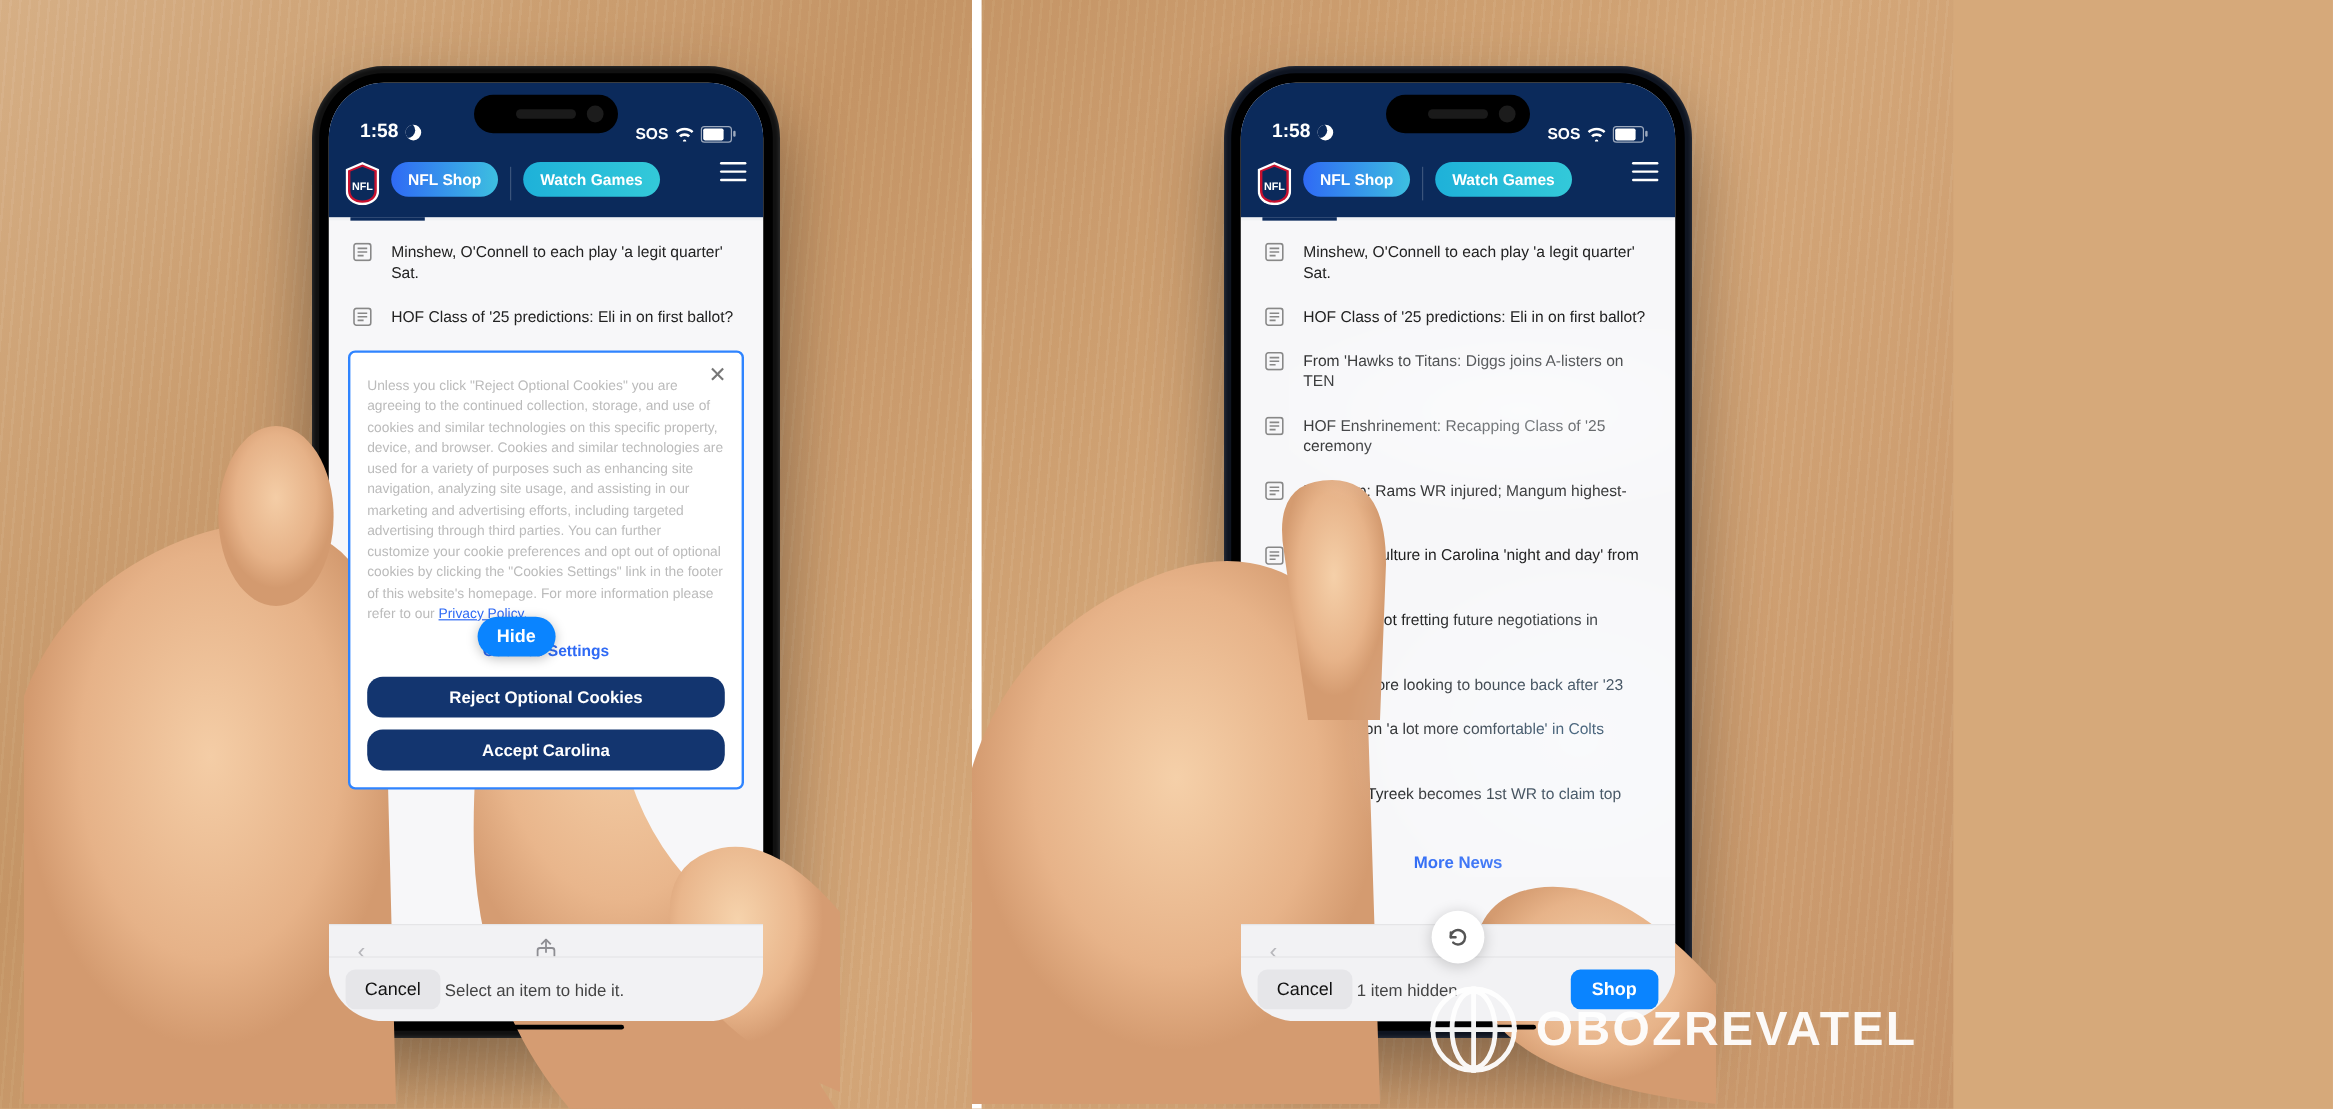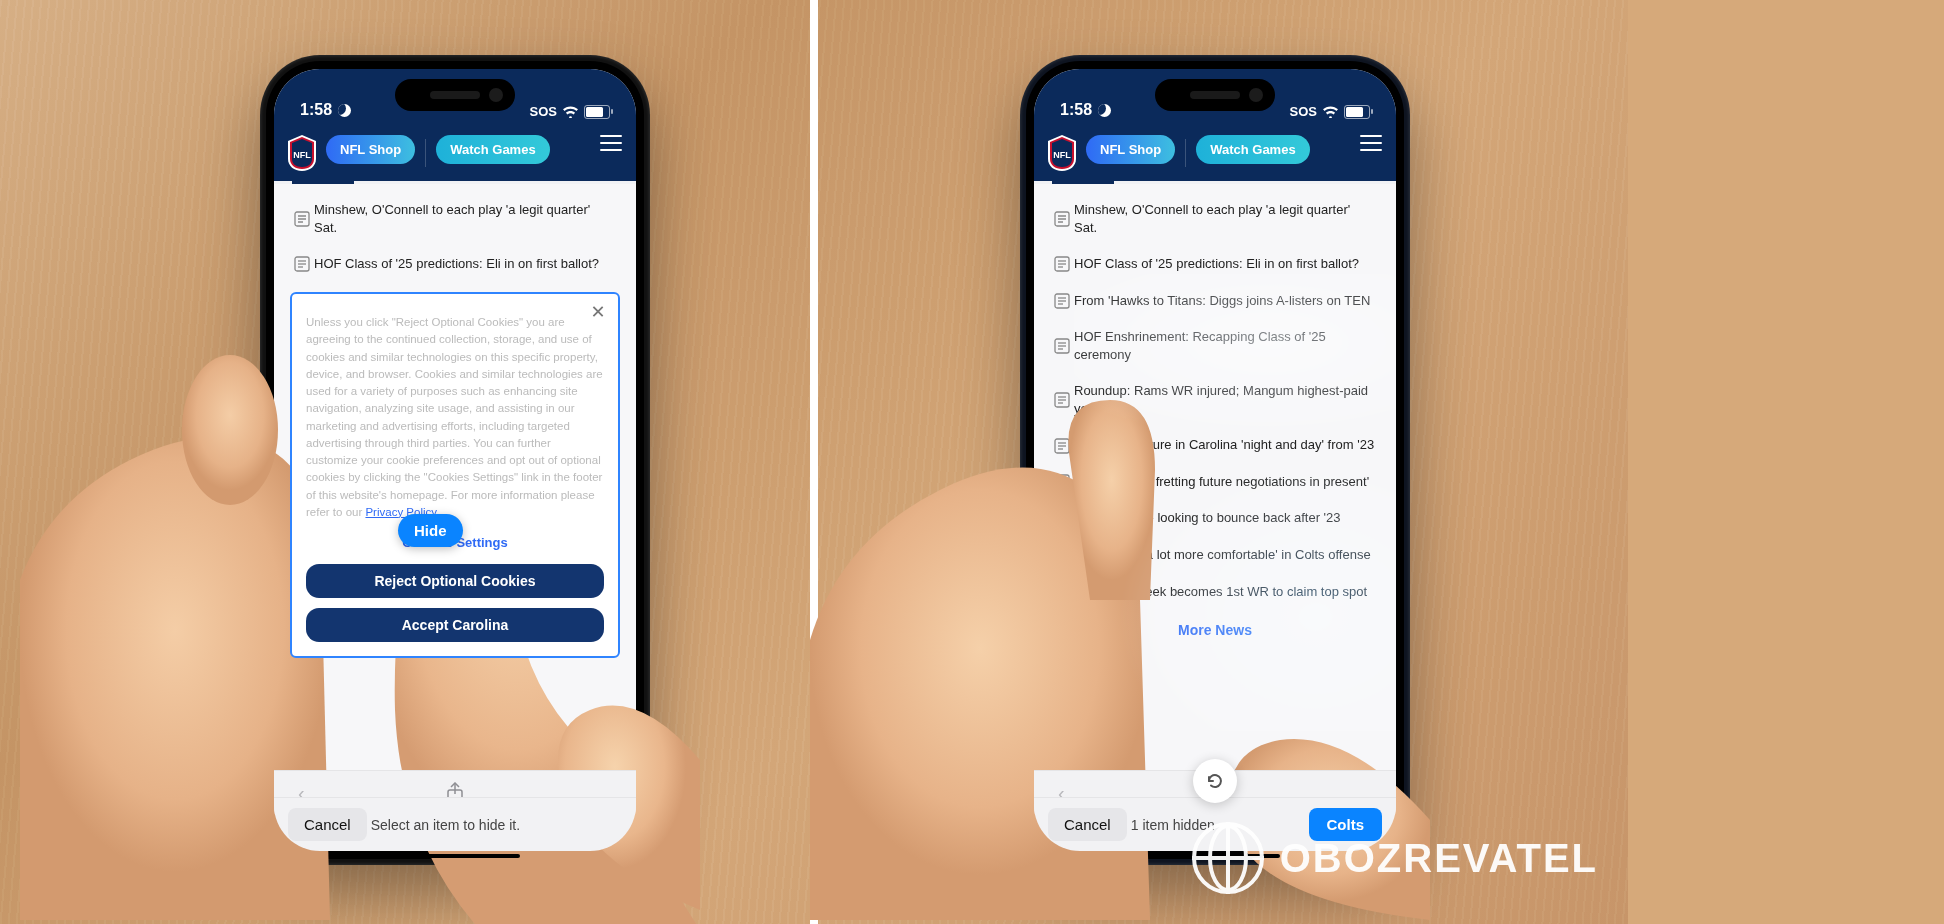--- a/index.html
+++ b/index.html
@@ -30,21 +30,21 @@
   .pill { border-radius: 18px; padding: 7px 14px; font-size: 13px; font-weight:700; color:#fff; white-space:nowrap; flex-shrink:0; }
   .pill.shop { background: linear-gradient(90deg,#2f6af5,#3dbfe0);}
   .pill.watch { background: linear-gradient(90deg,#1eb1d9,#33c9d9);}
   .vdiv { width:1px;background:rgba(255,255,255,0.2);align-self:stretch;margin:4px 0;}
   .hamburger { margin-left:auto; width:22px; height:16px; display:flex; flex-direction:column; justify-content:space-between;}
   .hamburger span{height:2px;background:#fff;border-radius:1px;}
   .tab-underline { height:3px; background:#f1f2f5; position:relative;}
   .tab-underline::after{content:'';position:absolute;left:18px;width:62px;height:3px;background:#0b2a5b;top:0;}
   .content { flex:1; background:#f7f7f9; overflow:hidden; position:relative; display:flex; flex-direction:column;}
   .news-list { padding: 8px 8px 0; }
-  .news-item { display:flex; gap:4px; padding:9px 12px 10px; align-items:center;}
+  .news-item { display:flex; gap:16px; padding:9px 12px 10px; align-items:flex-start;}
   .news-icon { flex-shrink:0; margin-top:1px; }
   .news-text{ font-size:13px; line-height:1.35; color:#222; text-align:left;}
   .news-item + .news-item { border-top: none; }
   .news-item:last-child { border-bottom:none;}
   .more-news { text-align:center; padding: 12px 0 60px; color:#2f6af5; font-size:14px; font-weight:600;}
   
   .modal-wrap { position:absolute; left:16px; right:16px; top:108px; background:#fff; border:2px solid #2f84ff; border-radius:6px; padding:12px 14px 14px; z-index:15;}
   .modal-close { position:absolute; right:10px; top:8px; width:20px; height:20px; display:flex; align-items:center; justify-content:center; color:#777; font-size:18px; font-weight:300;}
   .modal-text { font-size:11.5px; line-height:1.5; color:#bbb; margin-top:8px;}
   .modal-text a { color:#2f6af5; text-decoration:underline;}
@@ -345,21 +345,21 @@
             </svg>
         </div>
         <div class="safari-nav">
           <span class="chev">‹</span>
           <span class="chev" style="visibility:hidden">·</span>
           <span class="chev" style="visibility:hidden;">›</span>
         </div>
         <div class="bottombar">
           <span class="btn-cancel">Cancel</span>
           <span class="bottom-center">1 item hidden</span>
-          <span class="btn-done">Colts</span>
+          <span class="btn-done">Shop</span>
         </div>
       </div>
     </div>
     <div class="home-indicator"></div>
   </div>
 
   <div class="hand" style="left:810px; top:340px; width:620px; height:580px;">
     <svg viewBox="0 0 620 580" width="620" height="580">
       <defs>
           <radialGradient id="skinR" cx="50%" cy="40%">

